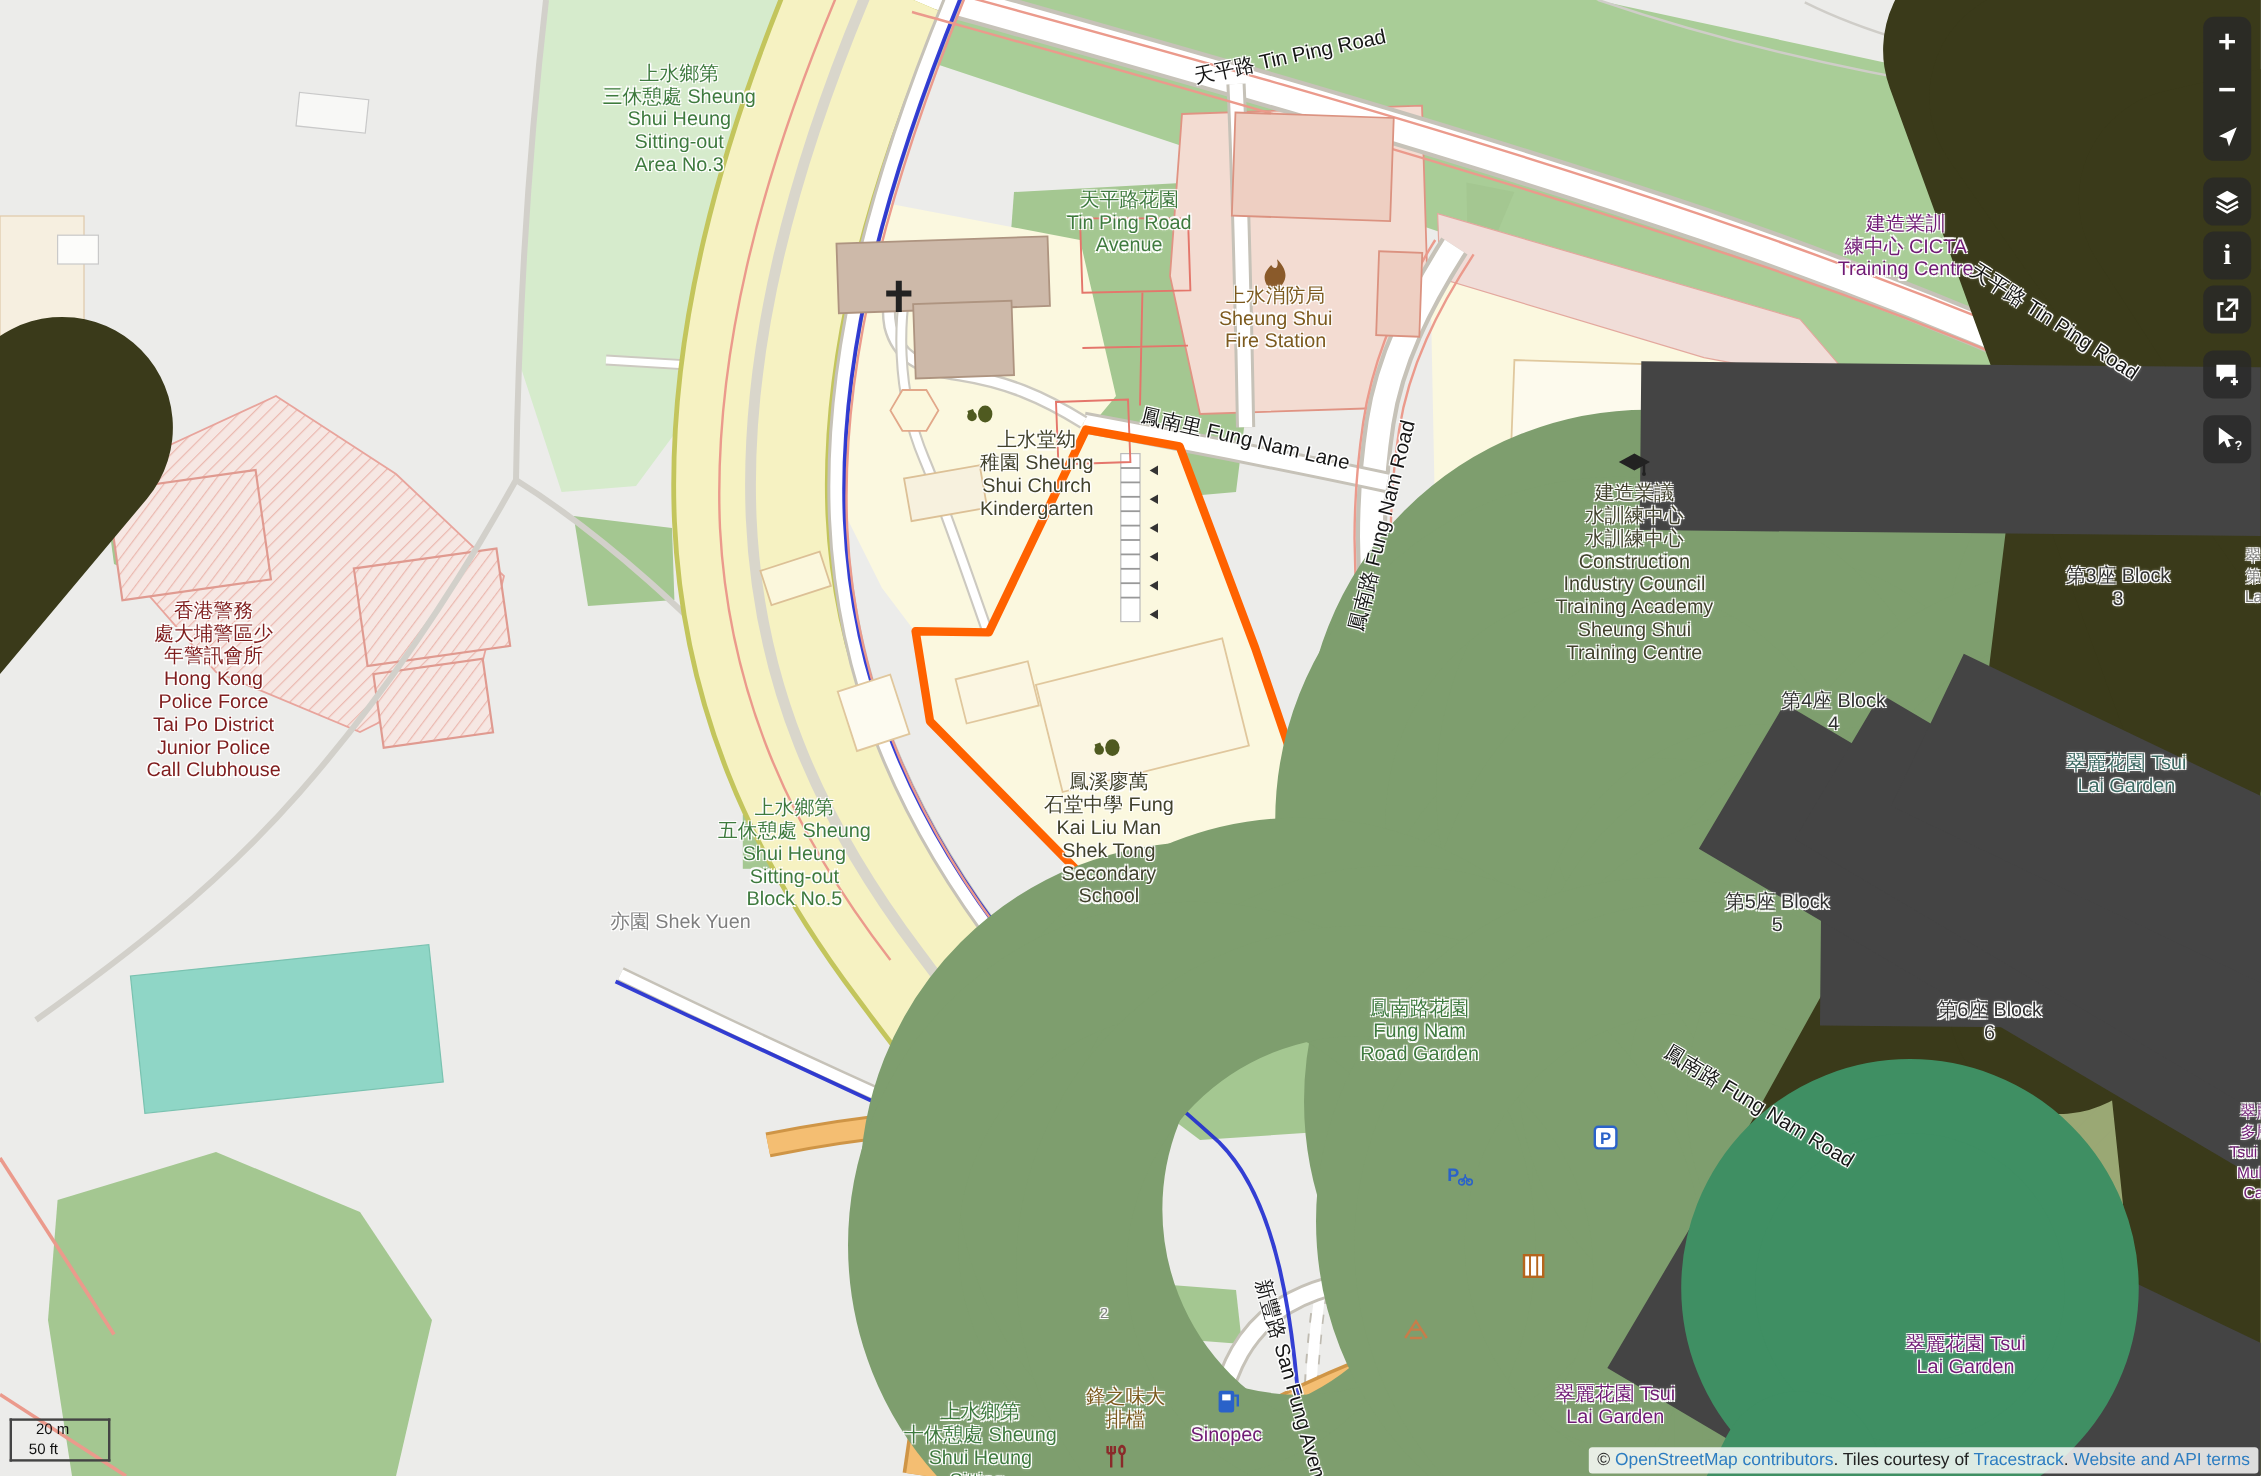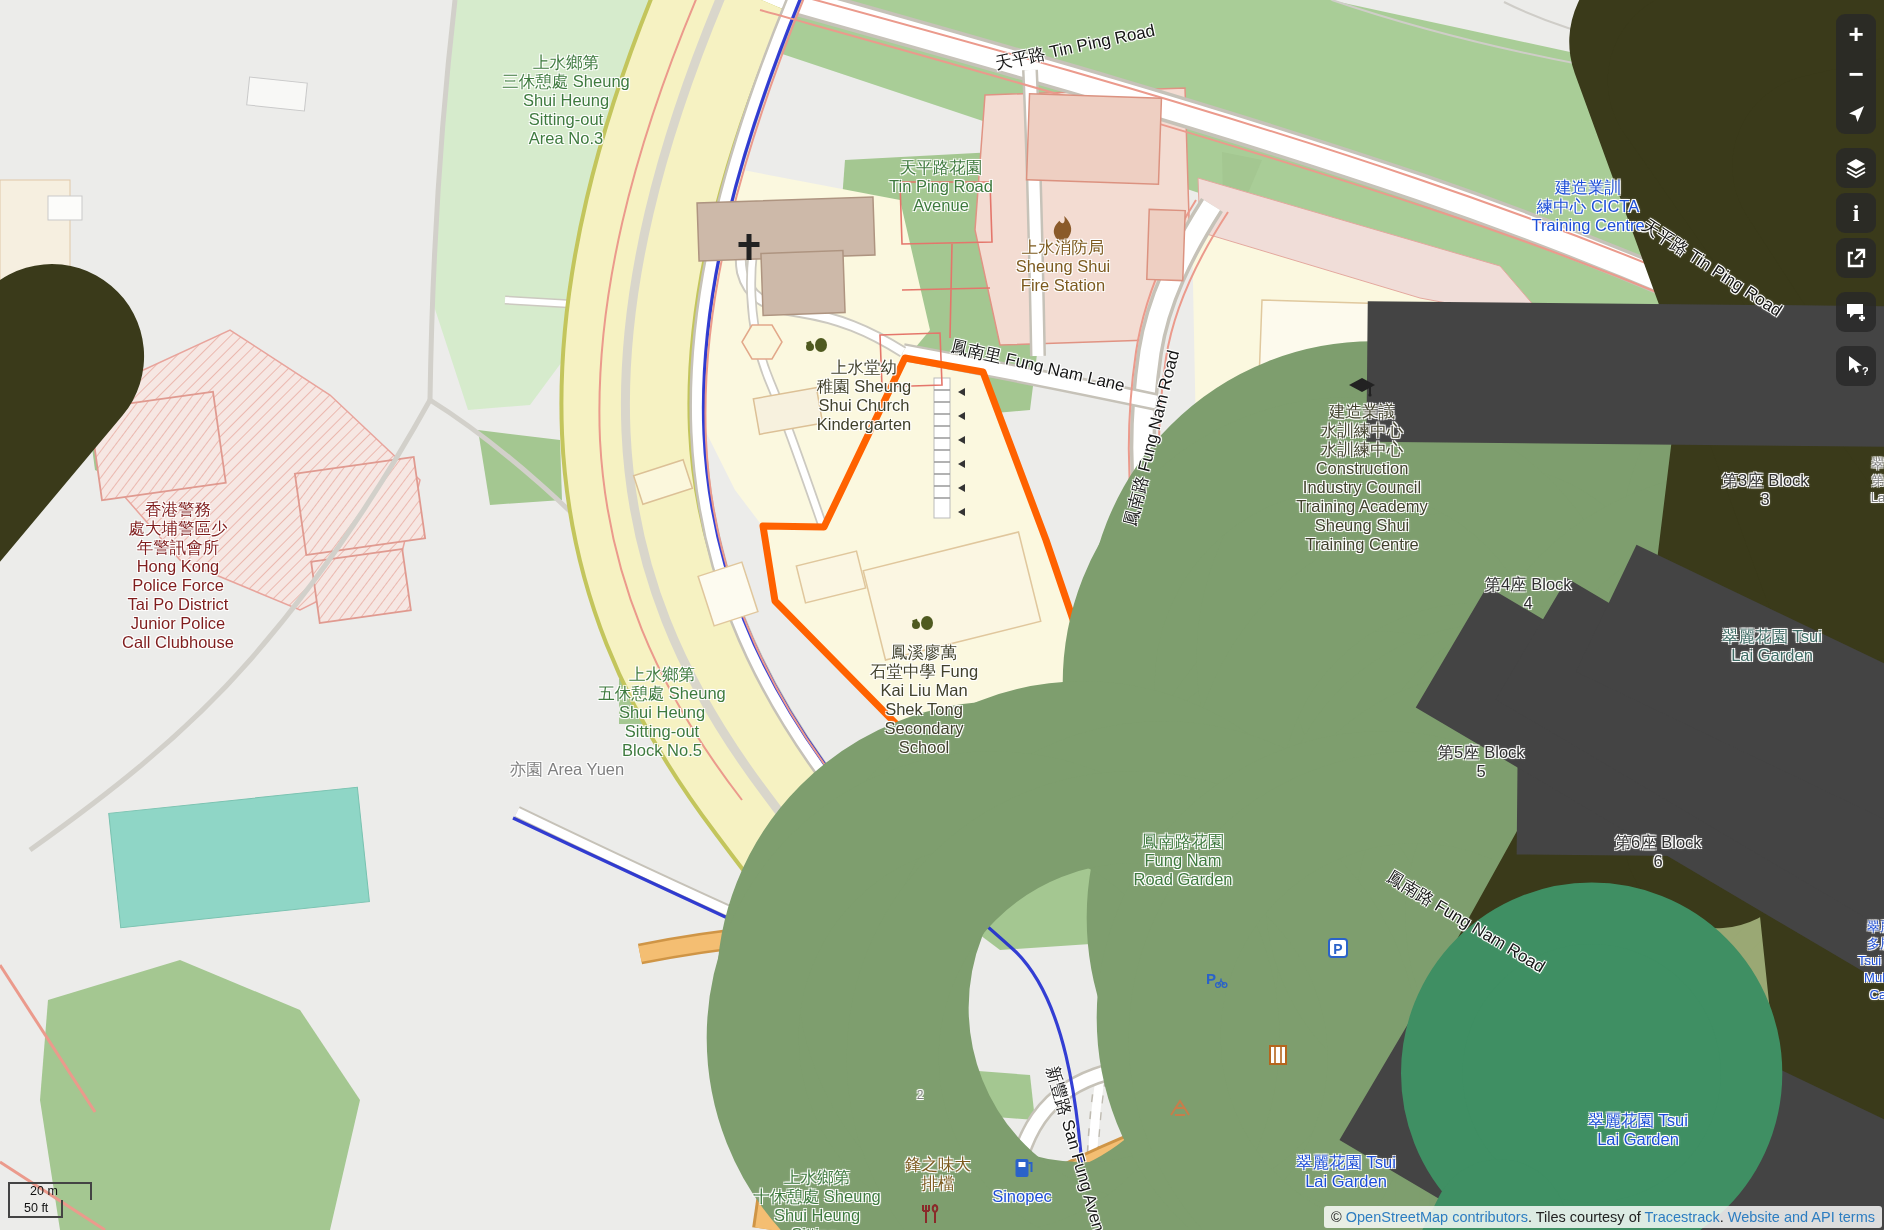--- a/index.html
+++ b/index.html
@@ -3,36 +3,36 @@
 <meta charset="utf-8">
 <style>
   html,body{margin:0;padding:0;background:#ddd;}
   #stage{position:relative;width:1884px;height:1230px;overflow:hidden;background:#ECECEA;
          font-family:"Liberation Sans",sans-serif;}
   #map-svg{position:absolute;left:0;top:0;cursor:grab;}
   #label-layer{position:absolute;left:0;top:0;width:100%;height:100%;pointer-events:none;}
   .lbl{position:absolute;font-size:16.5px;line-height:19px;text-align:center;white-space:nowrap;
        text-shadow:-1px -1px 0 rgba(255,255,255,.95),1px -1px 0 rgba(255,255,255,.95),
                    -1px 1px 0 rgba(255,255,255,.95),1px 1px 0 rgba(255,255,255,.95),0 0 3px #fff;}
-  .lc-green{color:#3E7A3E}.lc-brown{color:#7C5A1E}.lc-blue{color:#1d4ed8}
+  .lc-green{color:#3E7A3E}.lc-brown{color:#7C5A1E}.lc-blue{color:#701a75}
   .lc-road{color:#161616;font-size:17px}.lc-school{color:#41412C}.lc-red{color:#7f1d1d}
   .lc-gray{color:#7F7F7F}.lc-teal{color:#3D6B64}.lc-dark{color:#2F2F2F}
   .lc-frag{font-size:13px;line-height:17px}.lc-xs{font-size:12px;line-height:13px}
   
   #controls{position:absolute;right:8px;top:14px;width:40px;}
   .ctl-group{background:rgba(40,40,40,.82);border-radius:9px;overflow:hidden;margin-bottom:0;}
   .ctl-btn{width:40px;height:40px;display:flex;align-items:center;justify-content:center;
            color:#fff;font-size:26px;font-weight:bold;cursor:pointer;border:none;background:transparent;}
   .ctl-single{background:rgba(40,40,40,.82);border-radius:9px;margin-top:5px;}
   .ctl-single.gap{margin-top:14px;}
   .ctl-btn svg{display:block}
   
   #scalebar{position:absolute;left:8px;top:1182px;color:#111;font-size:12.5px;line-height:15px;}
   #scalebar .m{border:2px solid #444;border-bottom:none;width:84px;padding:0 0 1px 20px;box-sizing:border-box;}
-  #scalebar .ft{border:2px solid #444;border-top:none;width:55px;padding:1px 0 0 14px;box-sizing:border-box;}
+  #scalebar .ft{border:2px solid #444;border-top:none;width:84px;padding:1px 0 0 14px;box-sizing:border-box;}
   
   #attribution{position:absolute;right:2px;bottom:2px;background:rgba(255,255,255,.82);
       padding:3px 7px;font-size:14.5px;color:#222;border-radius:3px;}
   #attribution a{color:#2D7DC1;text-decoration:none;cursor:pointer;}
 </style>
 </head>
 <body>
 
 <div id="stage">
 
@@ -576,21 +576,21 @@
         <div>Call Clubhouse</div>
       </div>
       <div class="lbl lc-green" style="left: 662px; top: 712px; transform: translate(-50%, -50%) rotate(0deg);">
         <div>上水鄉第</div>
         <div>五休憩處 Sheung</div>
         <div>Shui Heung</div>
         <div>Sitting-out</div>
         <div>Block No.5</div>
       </div>
       <div class="lbl lc-gray" style="left: 567px; top: 769px; transform: translate(-50%, -50%) rotate(0deg);">
-        <div>亦園 Area Yuen</div>
+        <div>亦園 Shek Yuen</div>
       </div>
       <div class="lbl lc-school" style="left: 924px; top: 700px; transform: translate(-50%, -50%) rotate(0deg);">
         <div>鳳溪廖萬</div>
         <div>石堂中學 Fung</div>
         <div>Kai Liu Man</div>
         <div>Shek Tong</div>
         <div>Secondary</div>
         <div>School</div>
       </div>
       <div class="lbl lc-dark" style="left: 1481px; top: 762px; transform: translate(-50%, -50%) rotate(0deg);">

